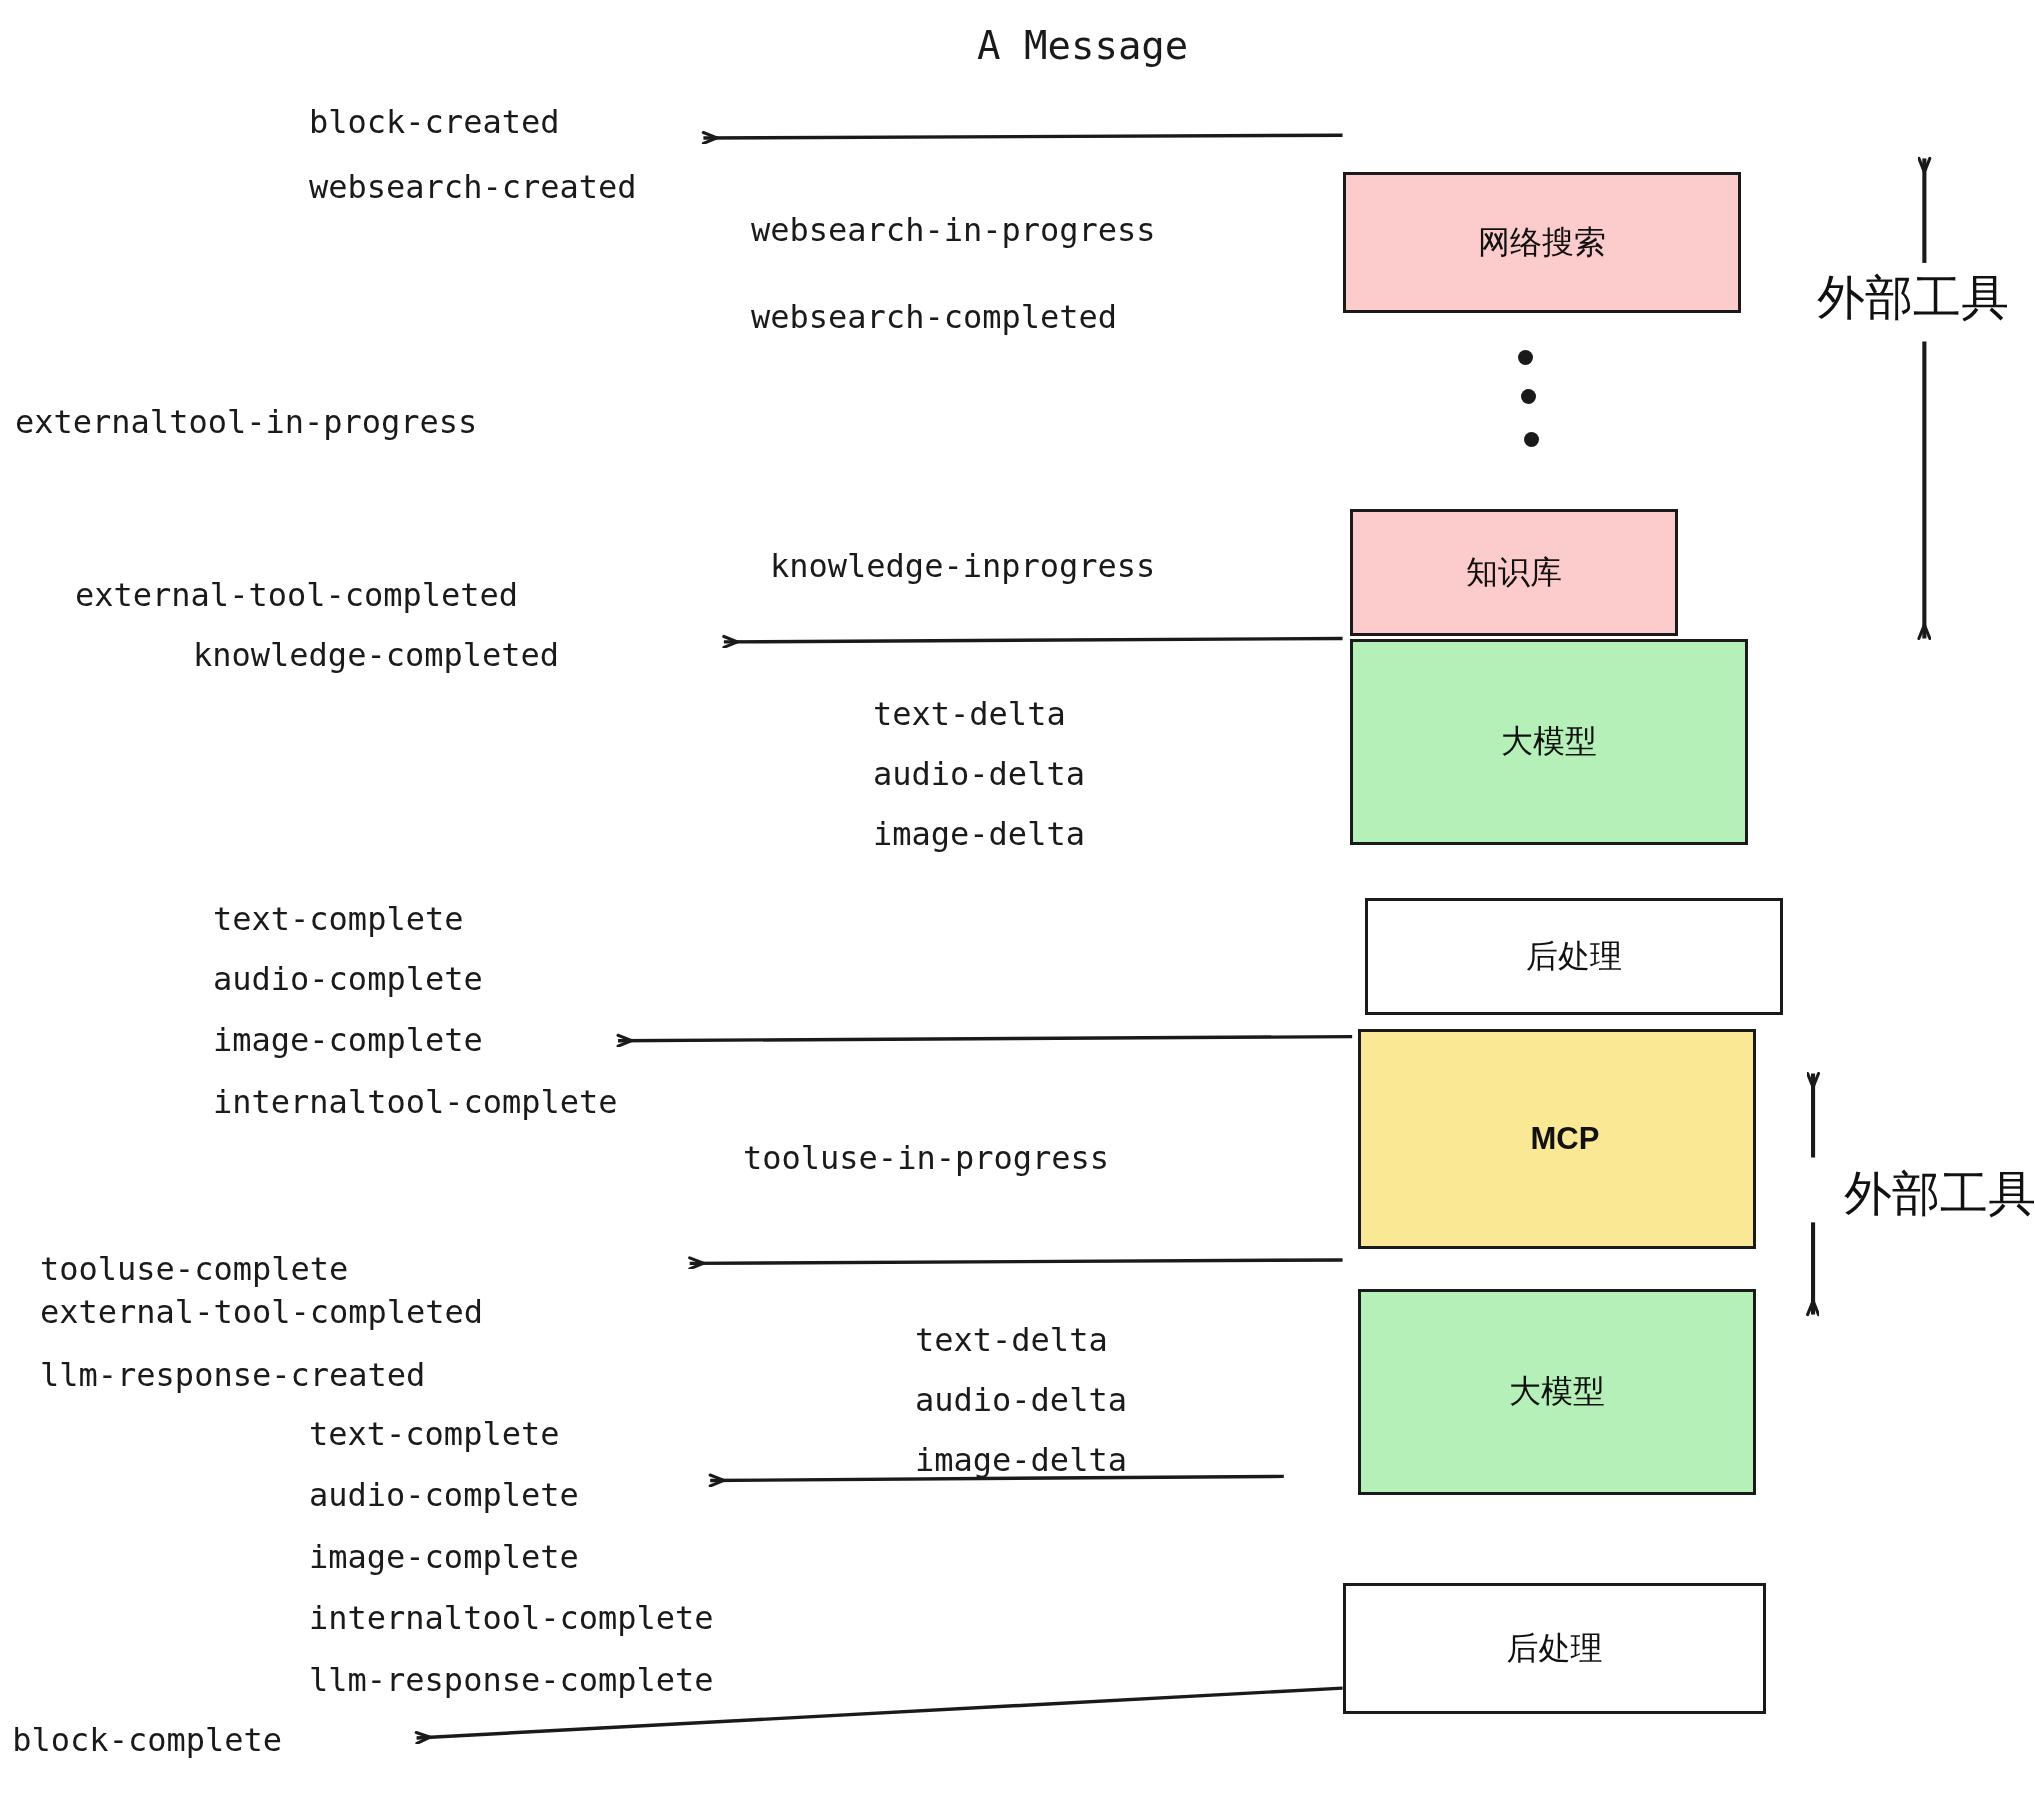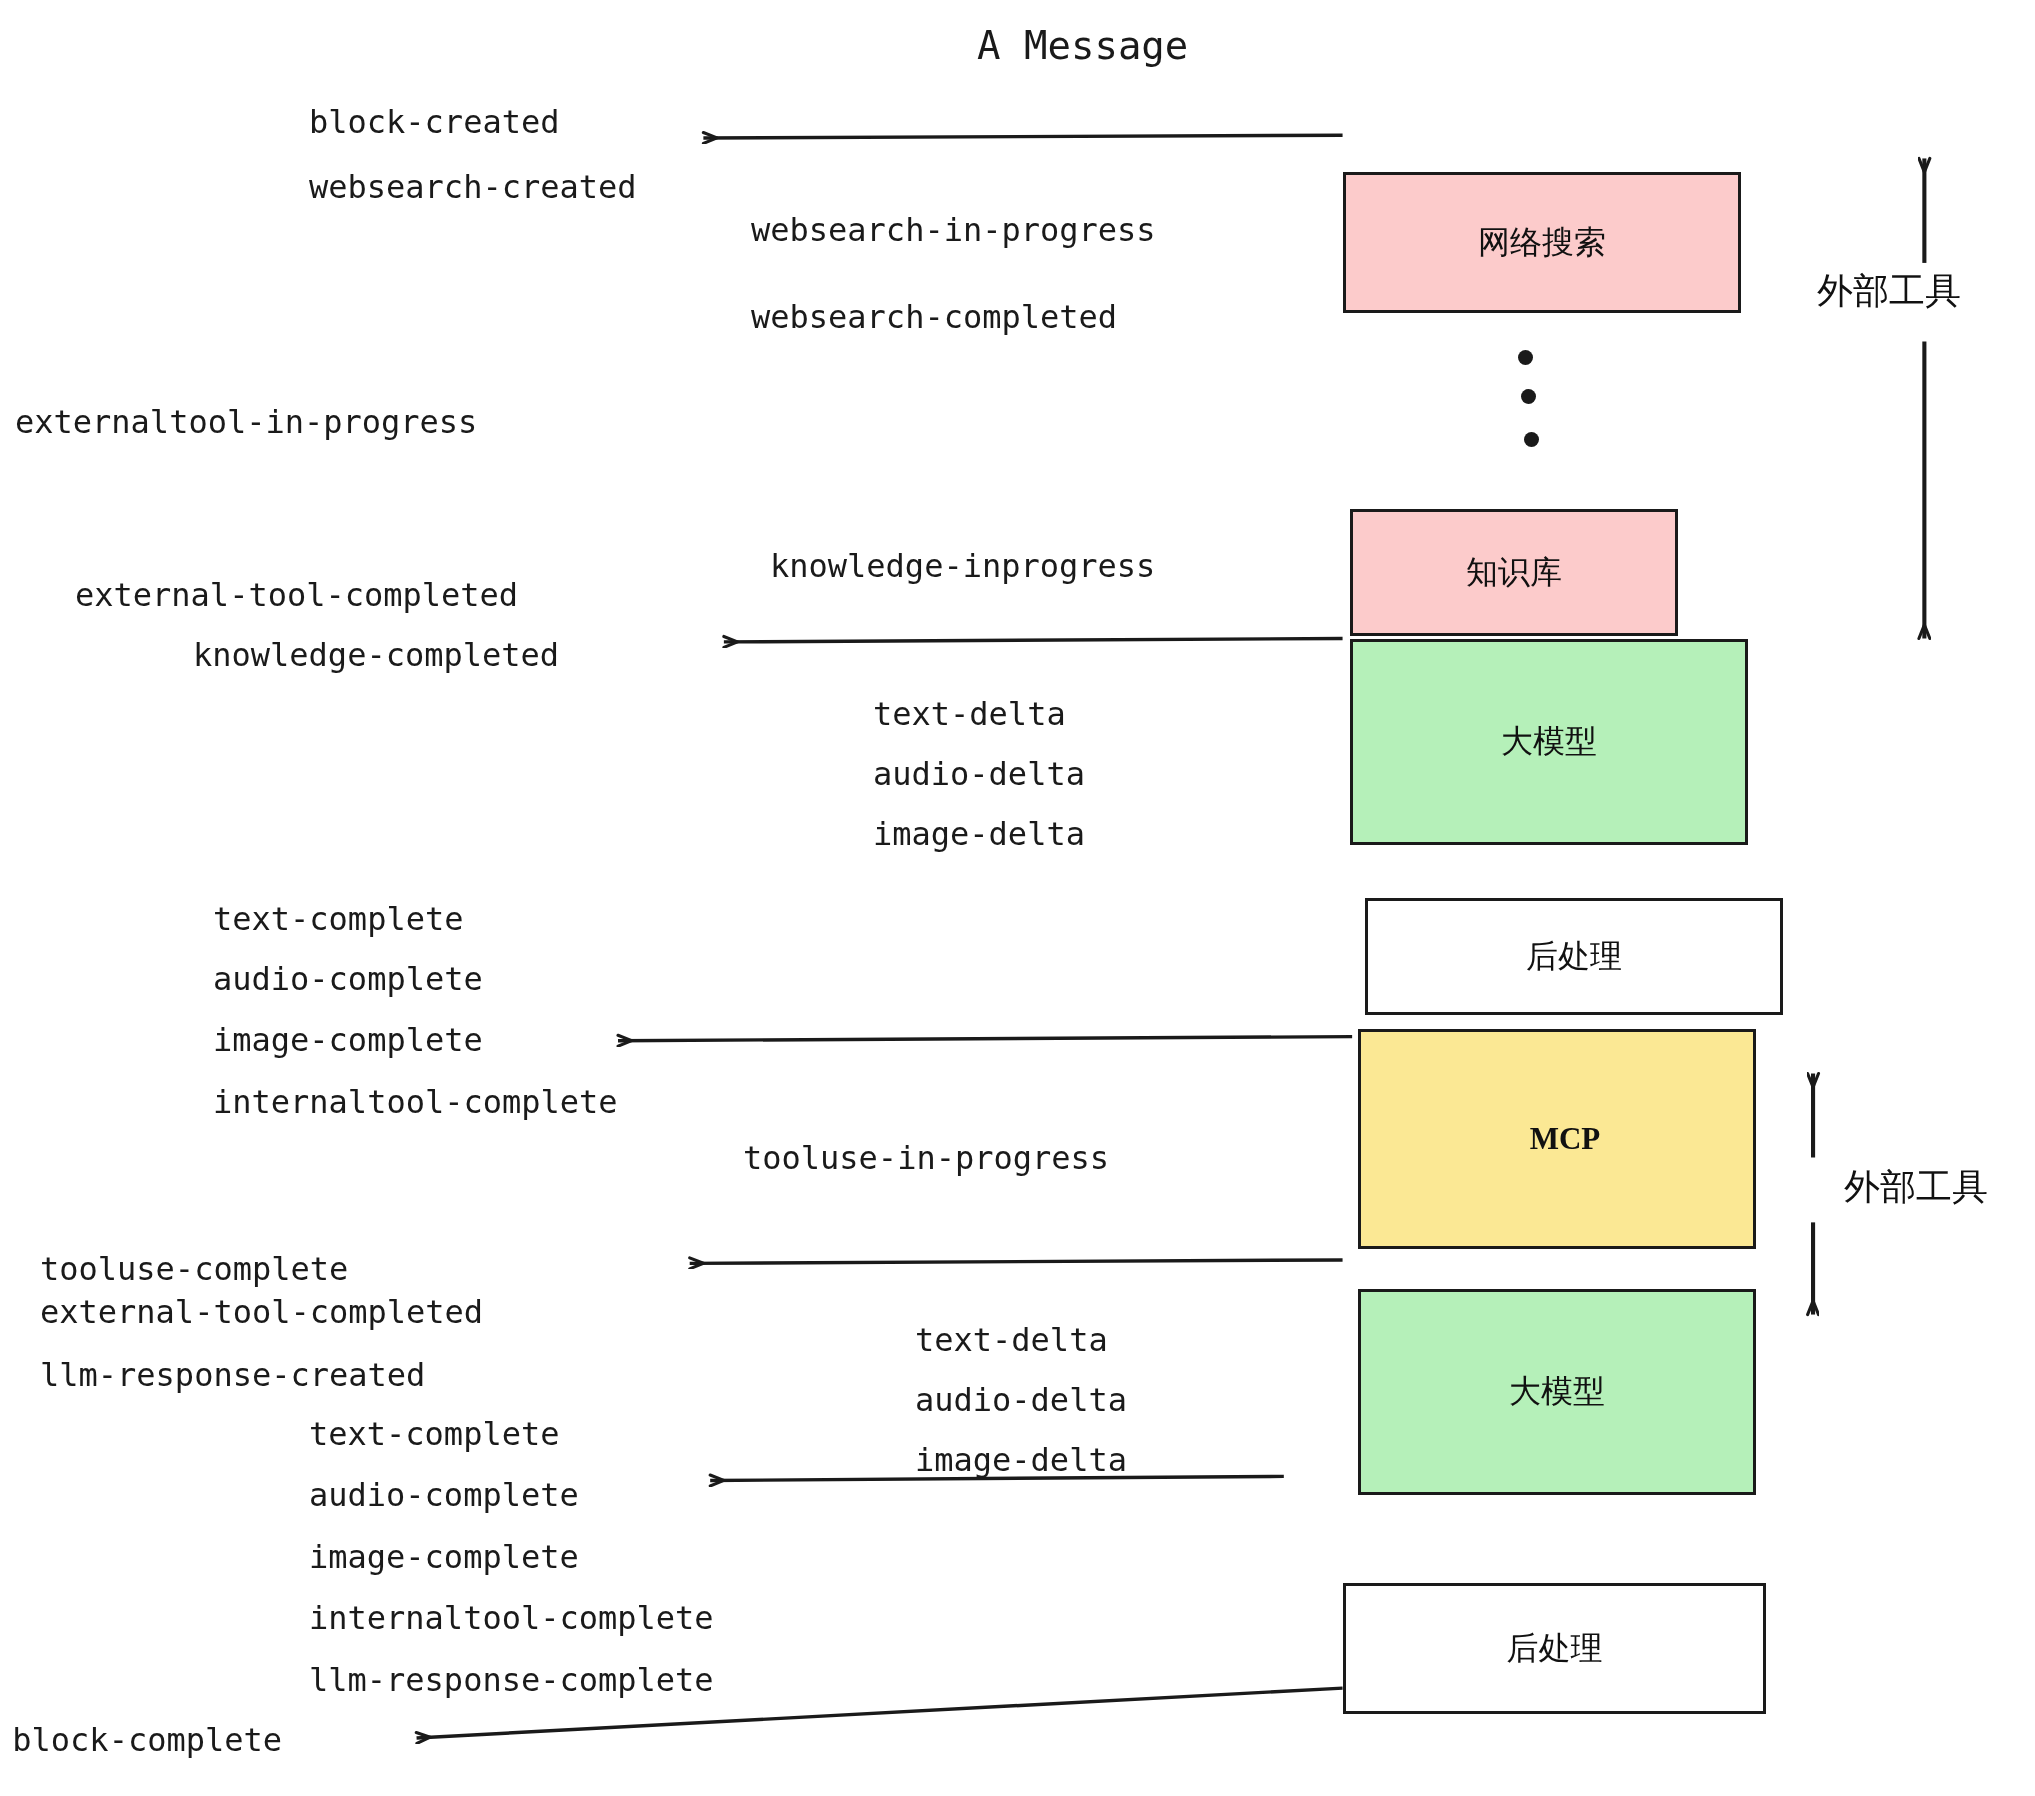--- a/index.html
+++ b/index.html
@@ -33,37 +33,37 @@
     box-sizing:border-box;
     border:3.4px solid #1a1a1a;
     display:flex;
     align-items:center;
     justify-content:center;
     color:#111111;
     font-family:"DejaVu Sans","Liberation Sans",sans-serif;
     font-size:32px;
   }
   .node.mono{
-    font-family:Liberation Serif, serif;
+    font-family:Liberation Sans, sans-serif;
     font-size:31px;
     font-weight:bold;
     padding-left:16px;
   }
   .dot{
     position:absolute;
     width:15px;height:15px;
     border-radius:50%;
     background:#1a1a1a;
   }
   .sidelbl{
     position:absolute;
     white-space:nowrap;
     color:#111111;
     font-family:"DejaVu Sans","Liberation Sans",sans-serif;
-    font-size:36px;
+    font-size:48px;
     line-height:1;
   }
   svg.arrows{
     position:absolute;
     left:0;top:0;
     width:2035px;height:1796px;
     pointer-events:none;
   }
 </style>
 </head>

